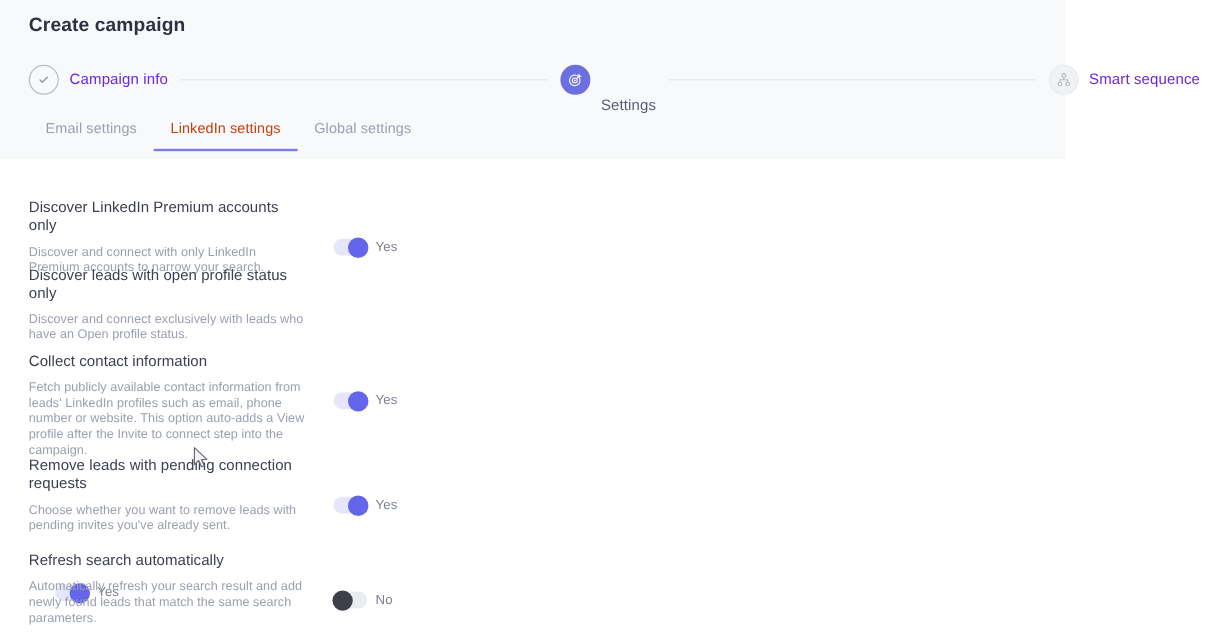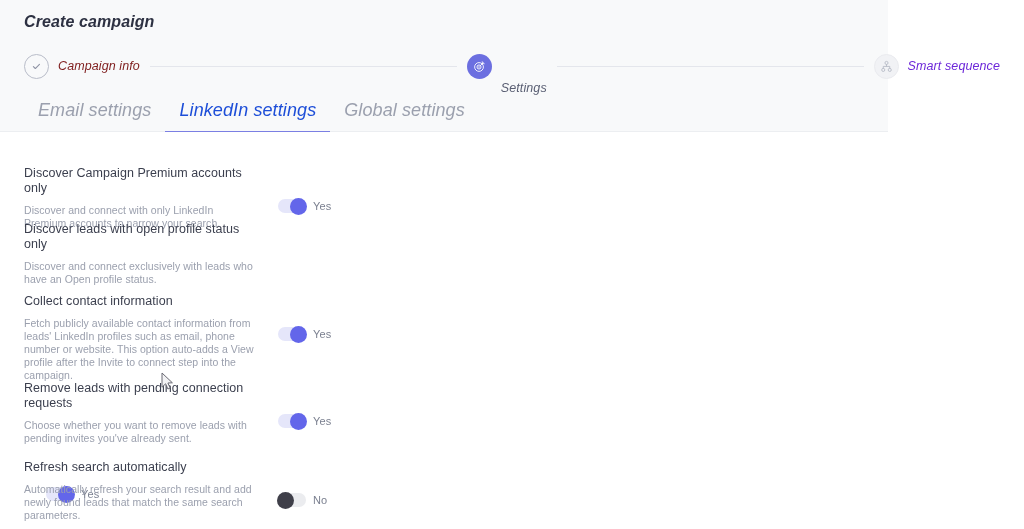--- a/index.html
+++ b/index.html
@@ -25,21 +25,20 @@
   }
 
   
   .header {
     position: absolute;
     left: 0; top: 0;
     width: 888px;
     height: 132px;
     background: #f8f9fa;
     border-bottom: 1px solid #eceef1;
-    font-style: italic;
   }
 
   .page-title {
     position: absolute;
     left: 24px;
     top: 13px;
     font-size: 16px;
     font-weight: 700;
     letter-spacing: .1px;
     color: #2d3142;
@@ -83,21 +82,21 @@
     border: none;
   }
 
   .step-bubble.upcoming {
     background: #f1f2f5;
     border: 1px solid #eaebef;
   }
 
   .step-label {
     font-size: 12.5px;
-    color: #7f1d1d;
+    color: #6d28d9;
     white-space: nowrap;
     letter-spacing: .1px;
   }
 
   .step-label.active { color: #5a5f73; margin-top: 44px; }
   .step-label.upcoming { color: #6d28d9; }
 
   .step-connector {
     flex: 1 1 auto;
     height: 1px;
@@ -110,31 +109,31 @@
   .tabs {
     position: absolute;
     left: 24px;
     top: 94px;
     display: flex;
     align-items: flex-end;
     gap: 0;
   }
 
   .tab {
-    font-size: 18px;
+    font-size: 12px;
     color: #9ba0ae;
     padding: 6px 14px 10px 14px;
     white-space: nowrap;
     border-bottom: 2px solid transparent;
     letter-spacing: .1px;
     cursor: pointer;
   }
 
   .tab.active {
-    color: #1d4ed8;
+    color: #c2410c;
     border-bottom-color: #7b7fe3;
   }
 
   
   .settings-list {
     position: absolute;
     left: 0;
     top: 132px;
     width: 1024px;
     height: 397px;
@@ -281,21 +280,21 @@
       <div class="tab active">LinkedIn settings</div>
       <div class="tab">Global settings</div>
     </div>
 
   </div>
 
   <div class="settings-list">
 
     <div class="setting-row" style="top:34px;">
       <div class="setting-texts">
-        <div class="setting-title">Discover Campaign Premium accounts only</div>
+        <div class="setting-title">Discover LinkedIn Premium accounts only</div>
         <div class="setting-desc">Discover and connect with only LinkedIn Premium accounts to narrow your search.</div>
       </div>
       <div class="setting-control">
         <div class="toggle on">
           <span class="knob"></span>
         </div>
         <span class="toggle-label">Yes</span>
       </div>
     </div>
 

